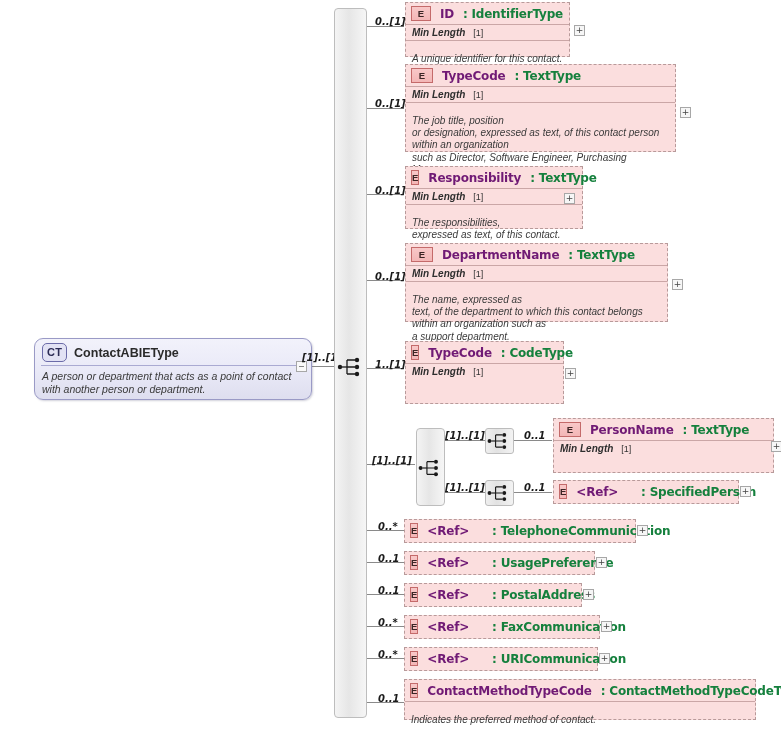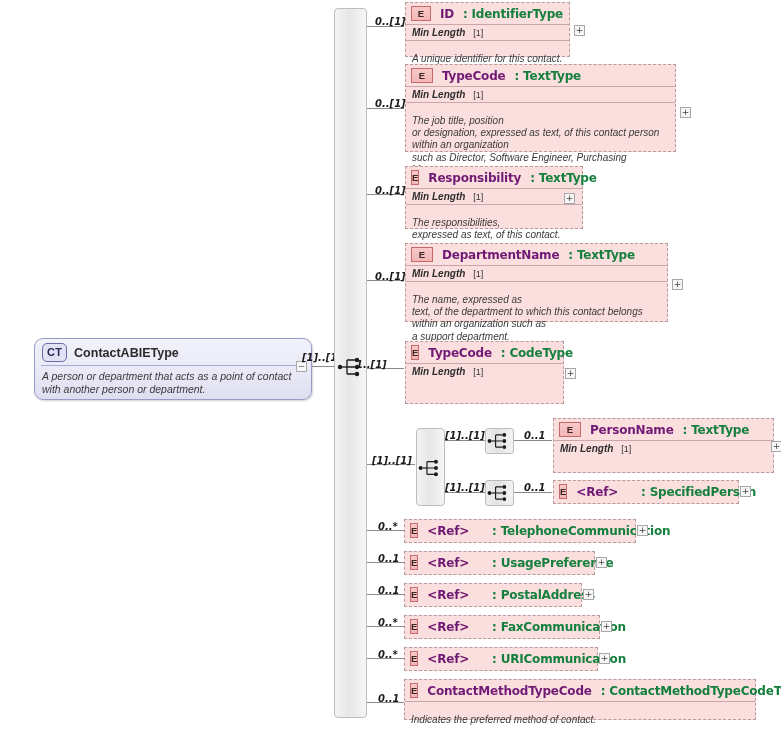--- a/index.html
+++ b/index.html
@@ -271,21 +271,21 @@
     </div>
     <div class="el-facet">
       <i>Min Length</i><span class="fcount">[1]</span>
     </div>
     <div class="el-doc">The name, expressed as
 text, of the department to which this contact belongs within an organization such as
 a support department.</div>
   </div>
   <div class="plus" style="left:672px; top:279px;">+</div>
 
-  <div class="card" style="left:356px; top:359px;text-align:right;">1..[1]</div>
+  <div class="card" style="left:375px; top:359px;text-align:right;">1..[1]</div>
   <div class="el" style="left:405px; top:341px; width:159px; height:63px;">
     <div class="el-head">
       <span class="e-badge">E</span>
       <span class="el-name">TypeCode</span>
       <span class="el-type">:&nbsp;<span>CodeType</span></span>
     </div>
     <div class="el-facet">
       <i>Min Length</i><span class="fcount">[1]</span>
     </div>
   </div>

